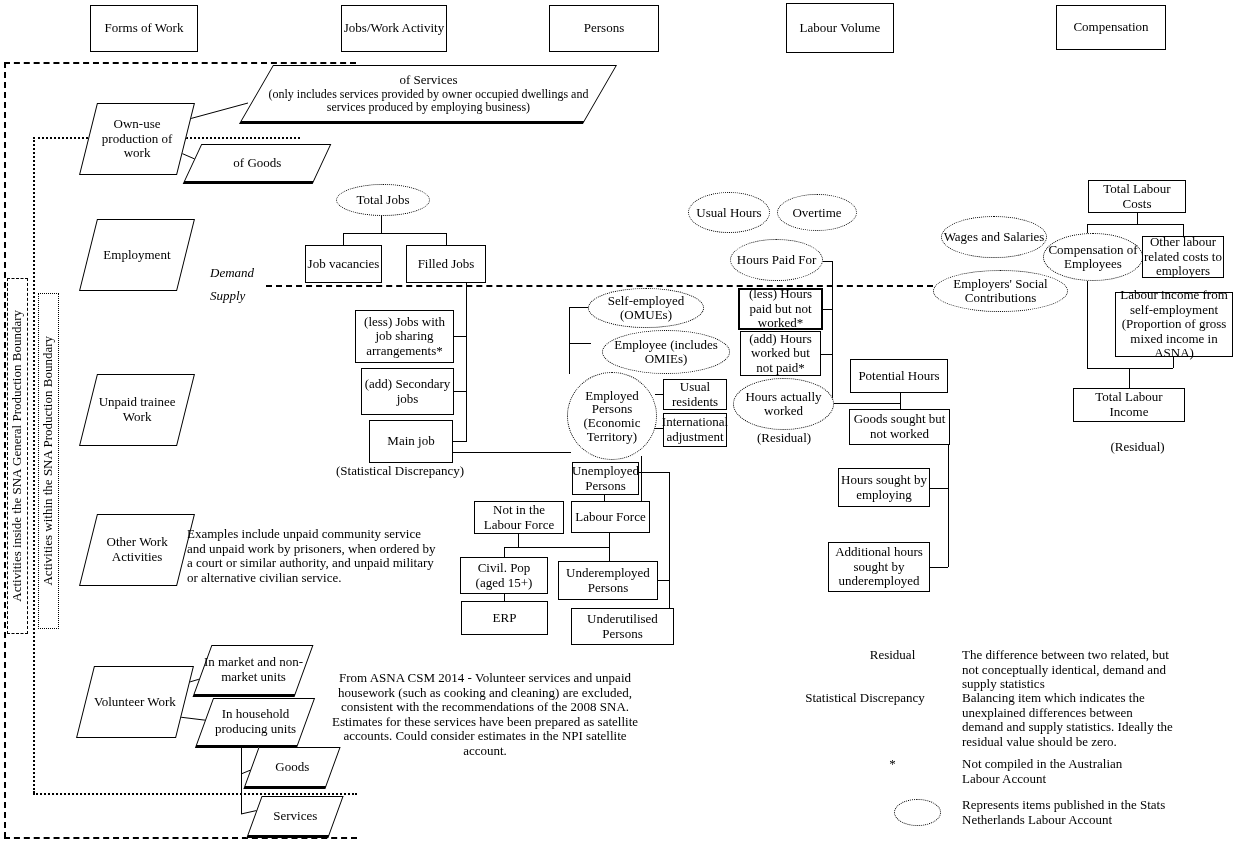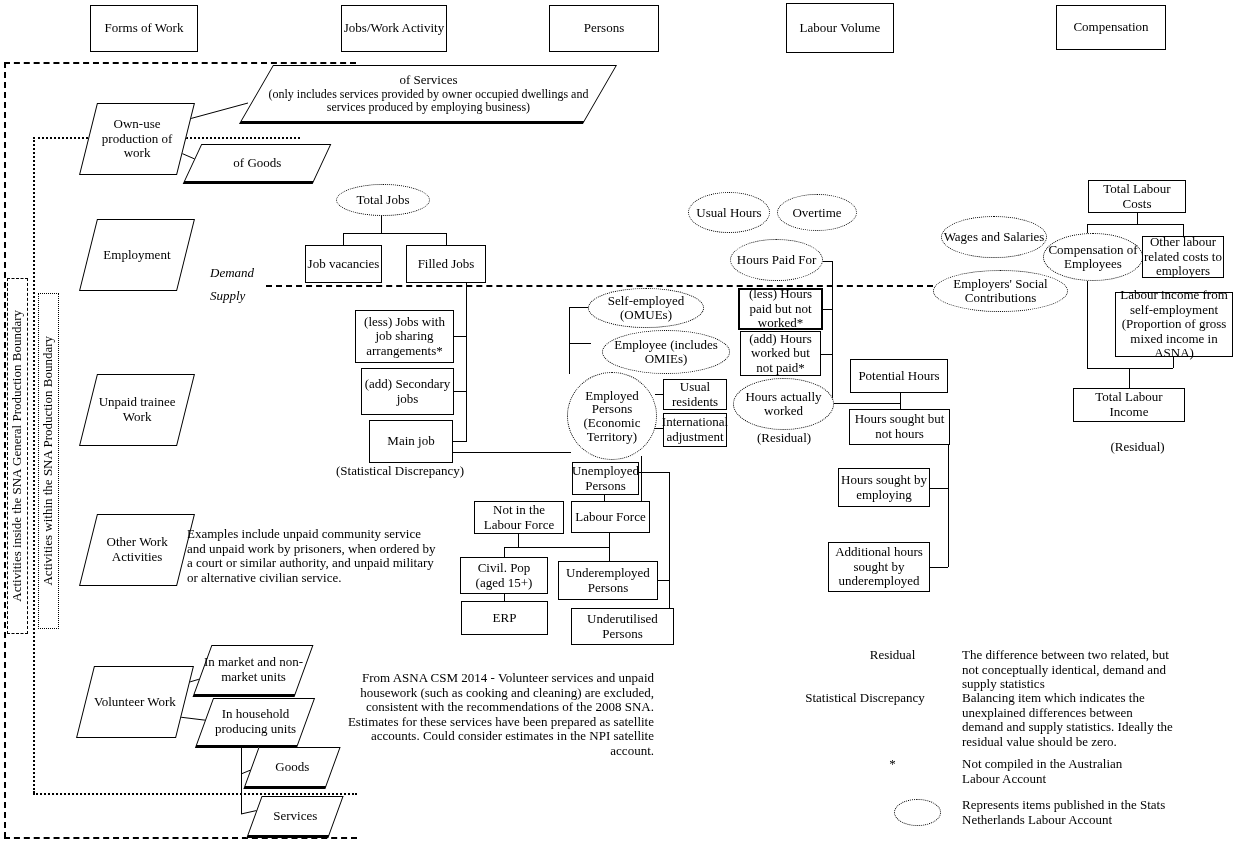--- a/index.html
+++ b/index.html
@@ -100,21 +100,21 @@
   <div class="para tb" style="left:204px;top:698px;width:102px;height:50px;--sk:-20deg;--usk:20deg">
     <div class="pt">In household producing units</div>
   </div>
   <div class="para tb" style="left:251px;top:747px;width:82px;height:42px;--sk:-20deg;--usk:20deg">
     <div class="pt">Goods</div>
   </div>
   <div class="para tb" style="left:254px;top:796px;width:82px;height:42px;--sk:-20deg;--usk:20deg">
     <div class="pt">Services</div>
   </div>
   <div class="vl" style="left:241px;top:748px;height:66px"></div>
-  <div class="txt" style="left:332px;top:671px;width:322px;text-align:right">From ASNA CSM 2014 - Volunteer services and unpaid housework (such as cooking and cleaning) are excluded, consistent with the recommendations of the 2008 SNA. Estimates for these services have been prepared as satellite accounts. Could consider estimates in the NPI satellite account.</div>
+  <div class="txt" style="left:324px;top:671px;width:322px;text-align:center">From ASNA CSM 2014 - Volunteer services and unpaid housework (such as cooking and cleaning) are excluded, consistent with the recommendations of the 2008 SNA. Estimates for these services have been prepared as satellite accounts. Could consider estimates in the NPI satellite account.</div>
 
   <div class="ell" style="left:336px;top:184px;width:94px;height:32px">Total Jobs</div>
   <div class="vl" style="left:381px;top:215px;height:18px"></div>
   <div class="hl" style="left:343px;top:233px;width:103px"></div>
   <div class="vl" style="left:343px;top:233px;height:12px"></div>
   <div class="vl" style="left:446px;top:233px;height:12px"></div>
   <div class="box" style="left:305px;top:245px;width:77px;height:38px">Job vacancies</div>
   <div class="box" style="left:406px;top:245px;width:80px;height:38px">Filled Jobs</div>
   <div class="vl" style="left:466px;top:283px;height:159px"></div>
   <div class="hl" style="left:454px;top:336px;width:12px"></div>
@@ -161,21 +161,21 @@
   <div class="vl" style="left:832px;top:261px;height:142px"></div>
   <div class="box bold2" style="left:738px;top:288px;width:85px;height:42px">(less) Hours paid but not worked*</div>
   <div class="box" style="left:740px;top:331px;width:81px;height:45px">(add) Hours worked but not paid*</div>
   <div class="hl" style="left:823px;top:309px;width:9px"></div>
   <div class="hl" style="left:821px;top:354px;width:11px"></div>
   <div class="ell" style="left:733px;top:378px;width:101px;height:52px">Hours actually worked</div>
   <div class="txt" style="left:748px;top:431px;width:72px;text-align:center">(Residual)</div>
   <div class="hl" style="left:833px;top:403px;width:67px"></div>
   <div class="box" style="left:850px;top:359px;width:98px;height:34px">Potential Hours</div>
   <div class="vl" style="left:900px;top:393px;height:17px"></div>
-  <div class="box" style="left:849px;top:409px;width:101px;height:36px">Hours sought but not hours</div>
+  <div class="box" style="left:849px;top:409px;width:101px;height:36px">Goods sought but not worked</div>
   <div class="vl" style="left:948px;top:445px;height:122px"></div>
   <div class="box" style="left:838px;top:468px;width:92px;height:39px">Hours sought by employing</div>
   <div class="hl" style="left:930px;top:488px;width:18px"></div>
   <div class="box" style="left:828px;top:542px;width:102px;height:50px">Additional hours sought by underemployed</div>
   <div class="hl" style="left:930px;top:567px;width:18px"></div>
 
   <div class="box" style="left:1088px;top:180px;width:98px;height:33px">Total Labour Costs</div>
   <div class="vl" style="left:1137px;top:213px;height:11px"></div>
   <div class="hl" style="left:1087px;top:224px;width:96px"></div>
   <div class="vl" style="left:1087px;top:224px;height:10px"></div>

